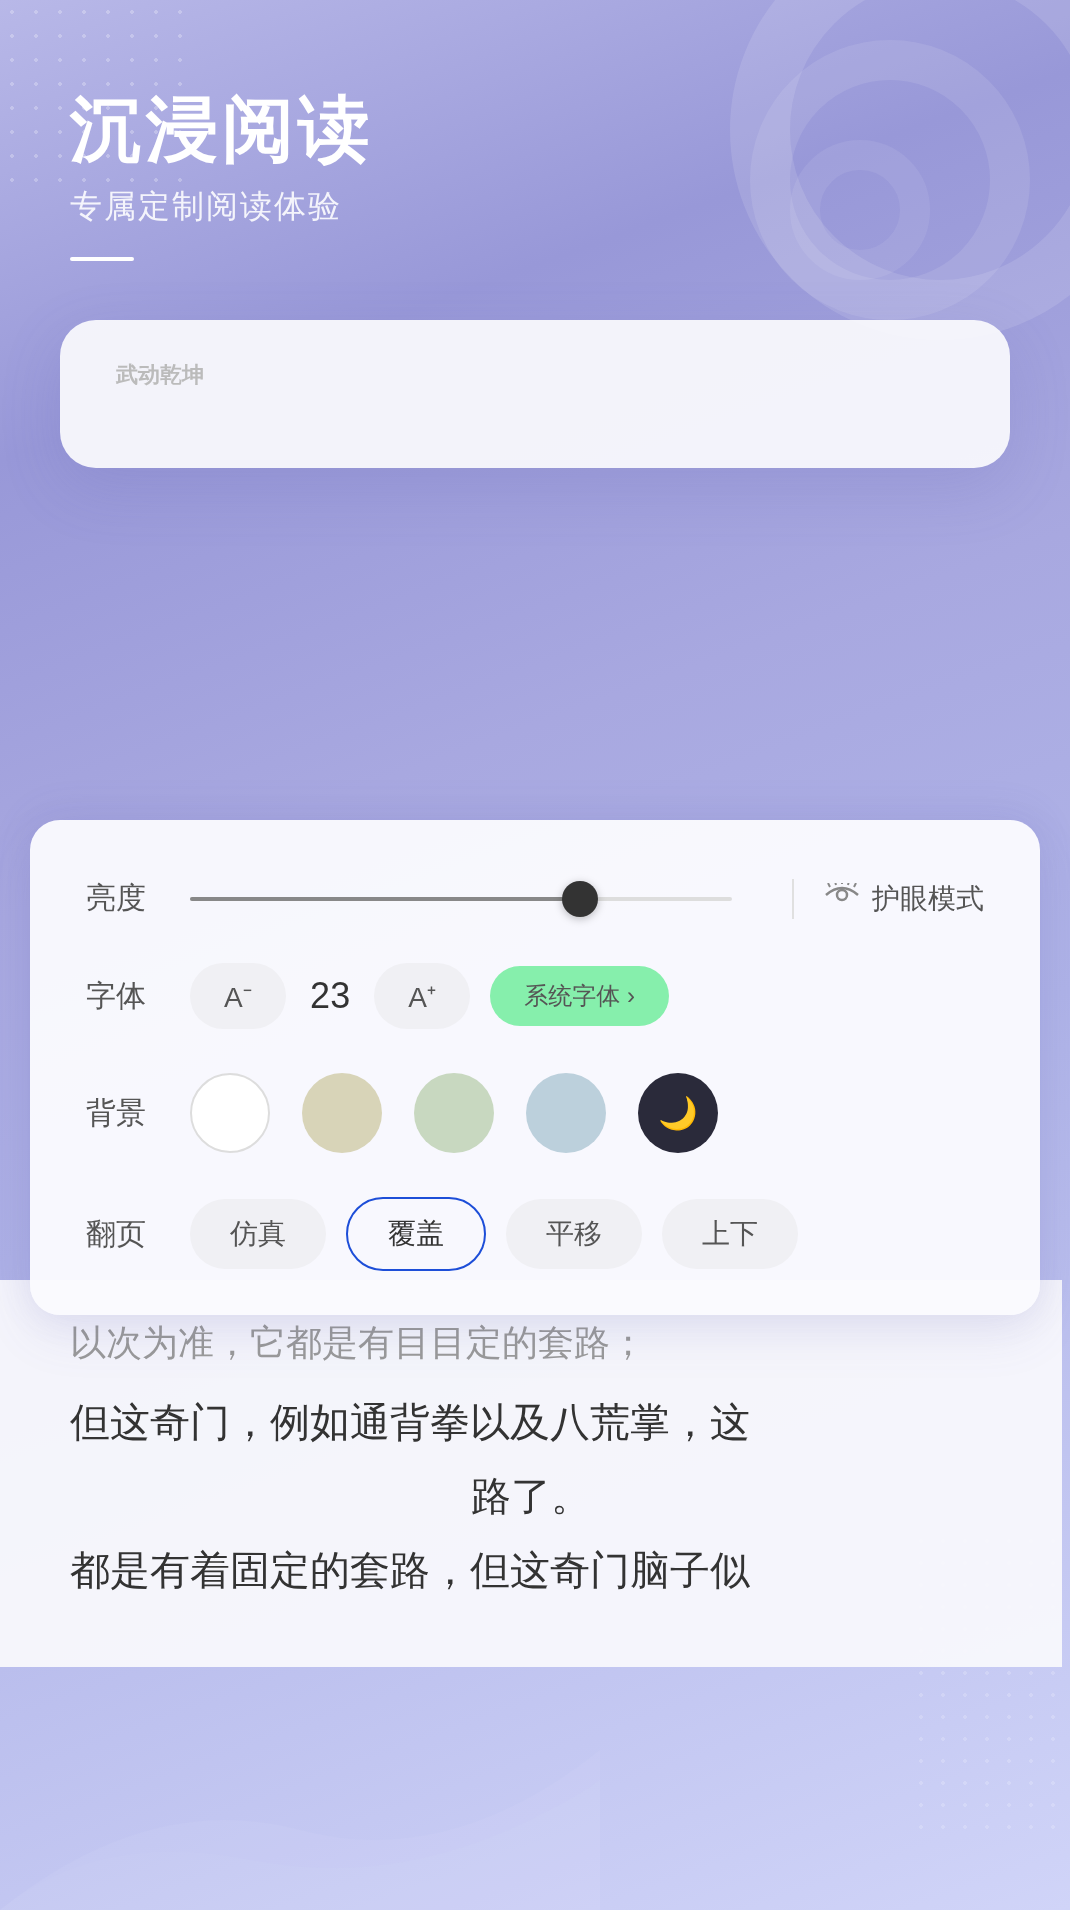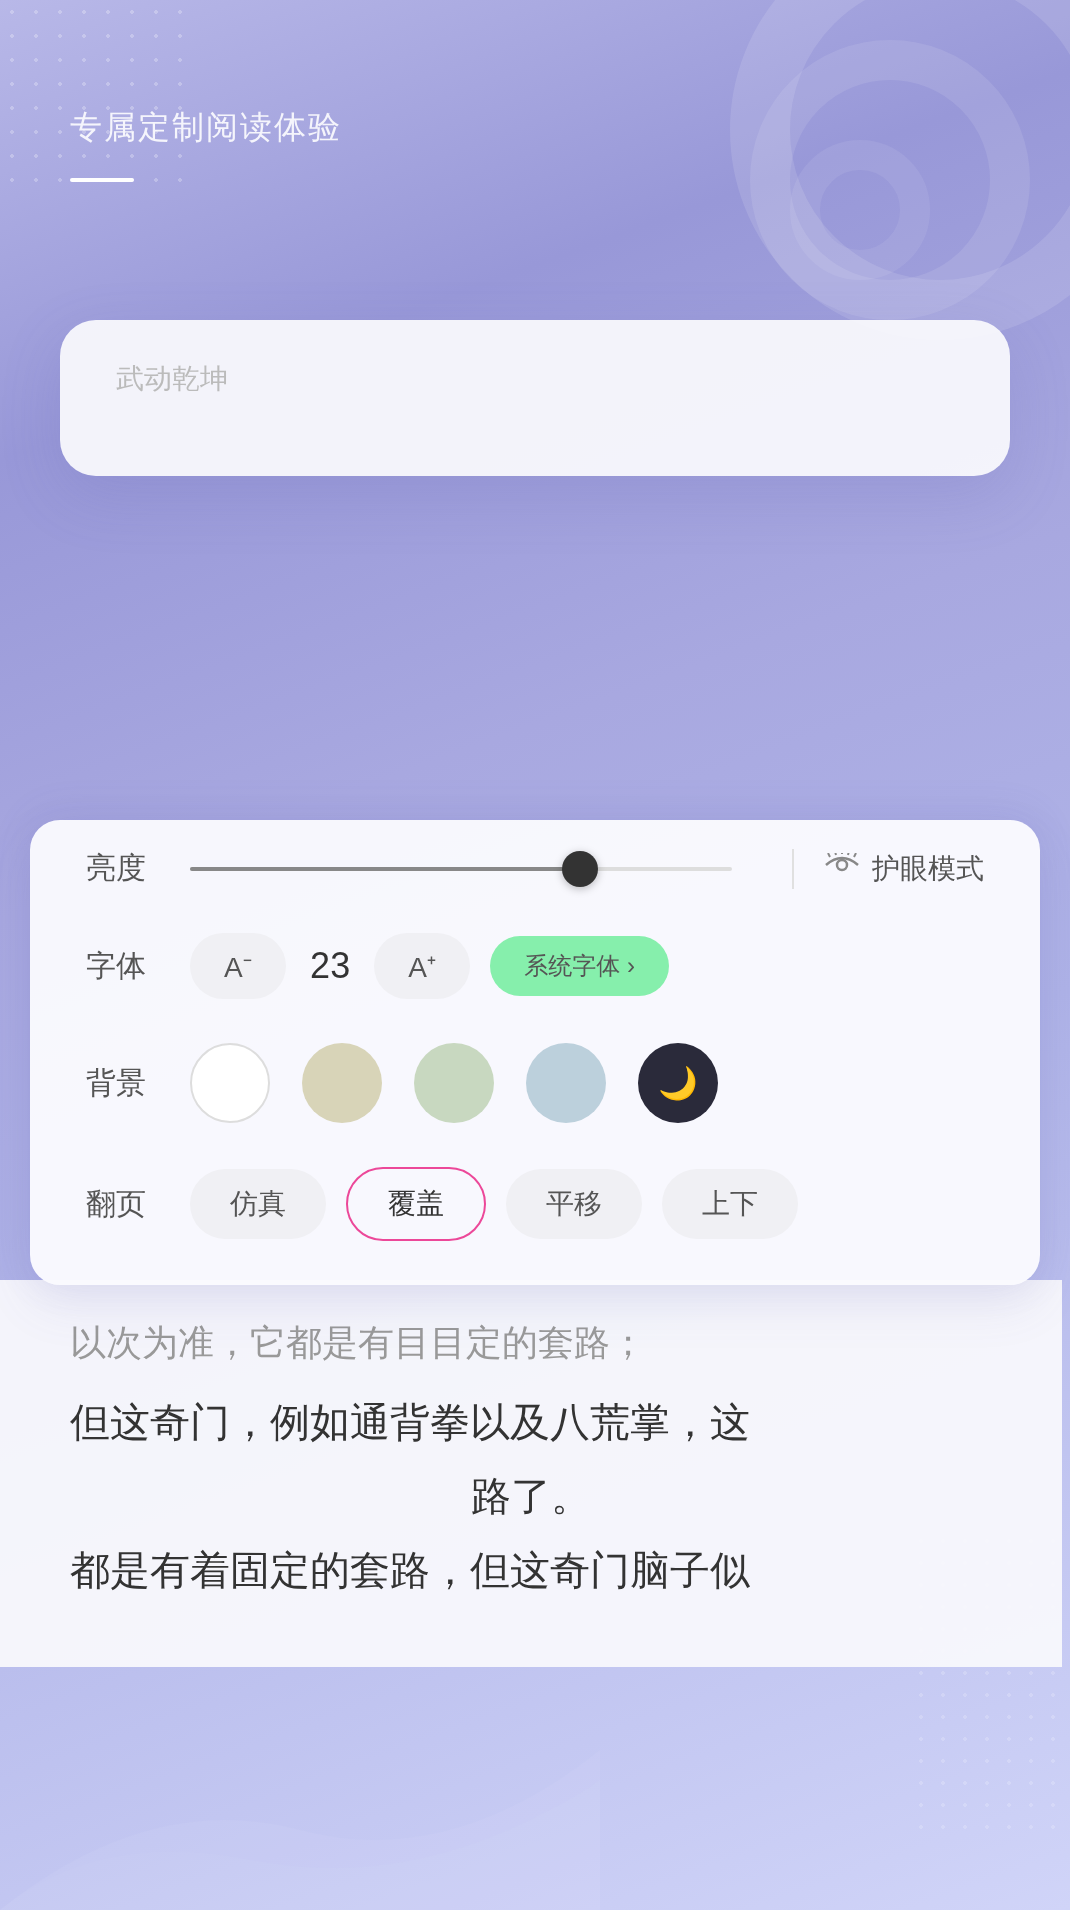--- a/index.html
+++ b/index.html
@@ -104,45 +104,45 @@
       top: 320px;
       left: 60px;
       right: 60px;
       background: rgba(248, 248, 252, 0.95);
       border-radius: 36px;
       padding: 40px 56px 50px;
       box-shadow: 0 20px 60px rgba(100,100,180,0.18);
       z-index: 20;
     }
     .book-title {
-      font-size: 28px;
+      font-size: 22px;
       color: #bbb;
       margin-bottom: 28px;
-      font-weight: 400;
+      font-weight: 700;
     }
     .reading-text {
       font-size: 40px;
       line-height: 1.85;
       color: #333;
       font-weight: 400;
     }
     .reading-text p {
       text-indent: 2em;
       margin-bottom: 0;
     }
 
     
     .settings-panel {
       position: absolute;
       top: 820px;
       left: 30px;
       right: 30px;
       background: rgba(250, 250, 254, 0.97);
       border-radius: 30px;
-      padding: 28px 56px 44px;
+      padding: 58px 56px 44px;
       box-shadow: 0 -4px 40px rgba(100,100,180,0.12), 0 20px 50px rgba(100,100,180,0.10);
       z-index: 30;
     }
 
     
     .settings-row {
       display: flex;
       align-items: center;
       margin-bottom: 44px;
     }
@@ -295,21 +295,21 @@
     .page-btn {
       background: #f0f0f4;
       border-radius: 50px;
       padding: 16px 40px;
       font-size: 28px;
       color: #555;
       cursor: pointer;
     }
     .page-btn.active {
       background: transparent;
-      border: 2px solid #ec4899;
+      border: 2px solid #1d4ed8;
       color: #333;
     }
 
     
     .bottom-reading-card {
       position: absolute;
       top: 1280px;
       left: 0;
       right: 8px;
       background: rgba(248, 248, 252, 0.95);
@@ -335,20 +335,21 @@
 <div class="bg-circle-3"></div>
 <div class="bg-dots-tl"></div>
 <div class="bg-dots-br"></div>
 
 <svg class="bg-wave" viewBox="0 0 600 400" xmlns="http://www.w3.org/2000/svg">
   <path d="M0,400 Q150,280 300,320 Q450,360 600,240 L600,400 Z" fill="rgba(255,255,255,0.15)"></path>
   <path d="M0,400 Q100,320 250,350 Q400,380 550,300 Q580,285 600,270 L600,400 Z" fill="rgba(255,255,255,0.10)"></path>
 </svg>
 
 <div class="header">
+  <div class="header-title">沉浸阅读</div>
   <div class="header-subtitle">专属定制阅读体验</div>
   <div class="header-divider"></div>
 </div>
 
 <div class="reading-card">
   <div class="book-title">武动乾坤</div>
 </div>
 
 <div class="settings-panel">
 

